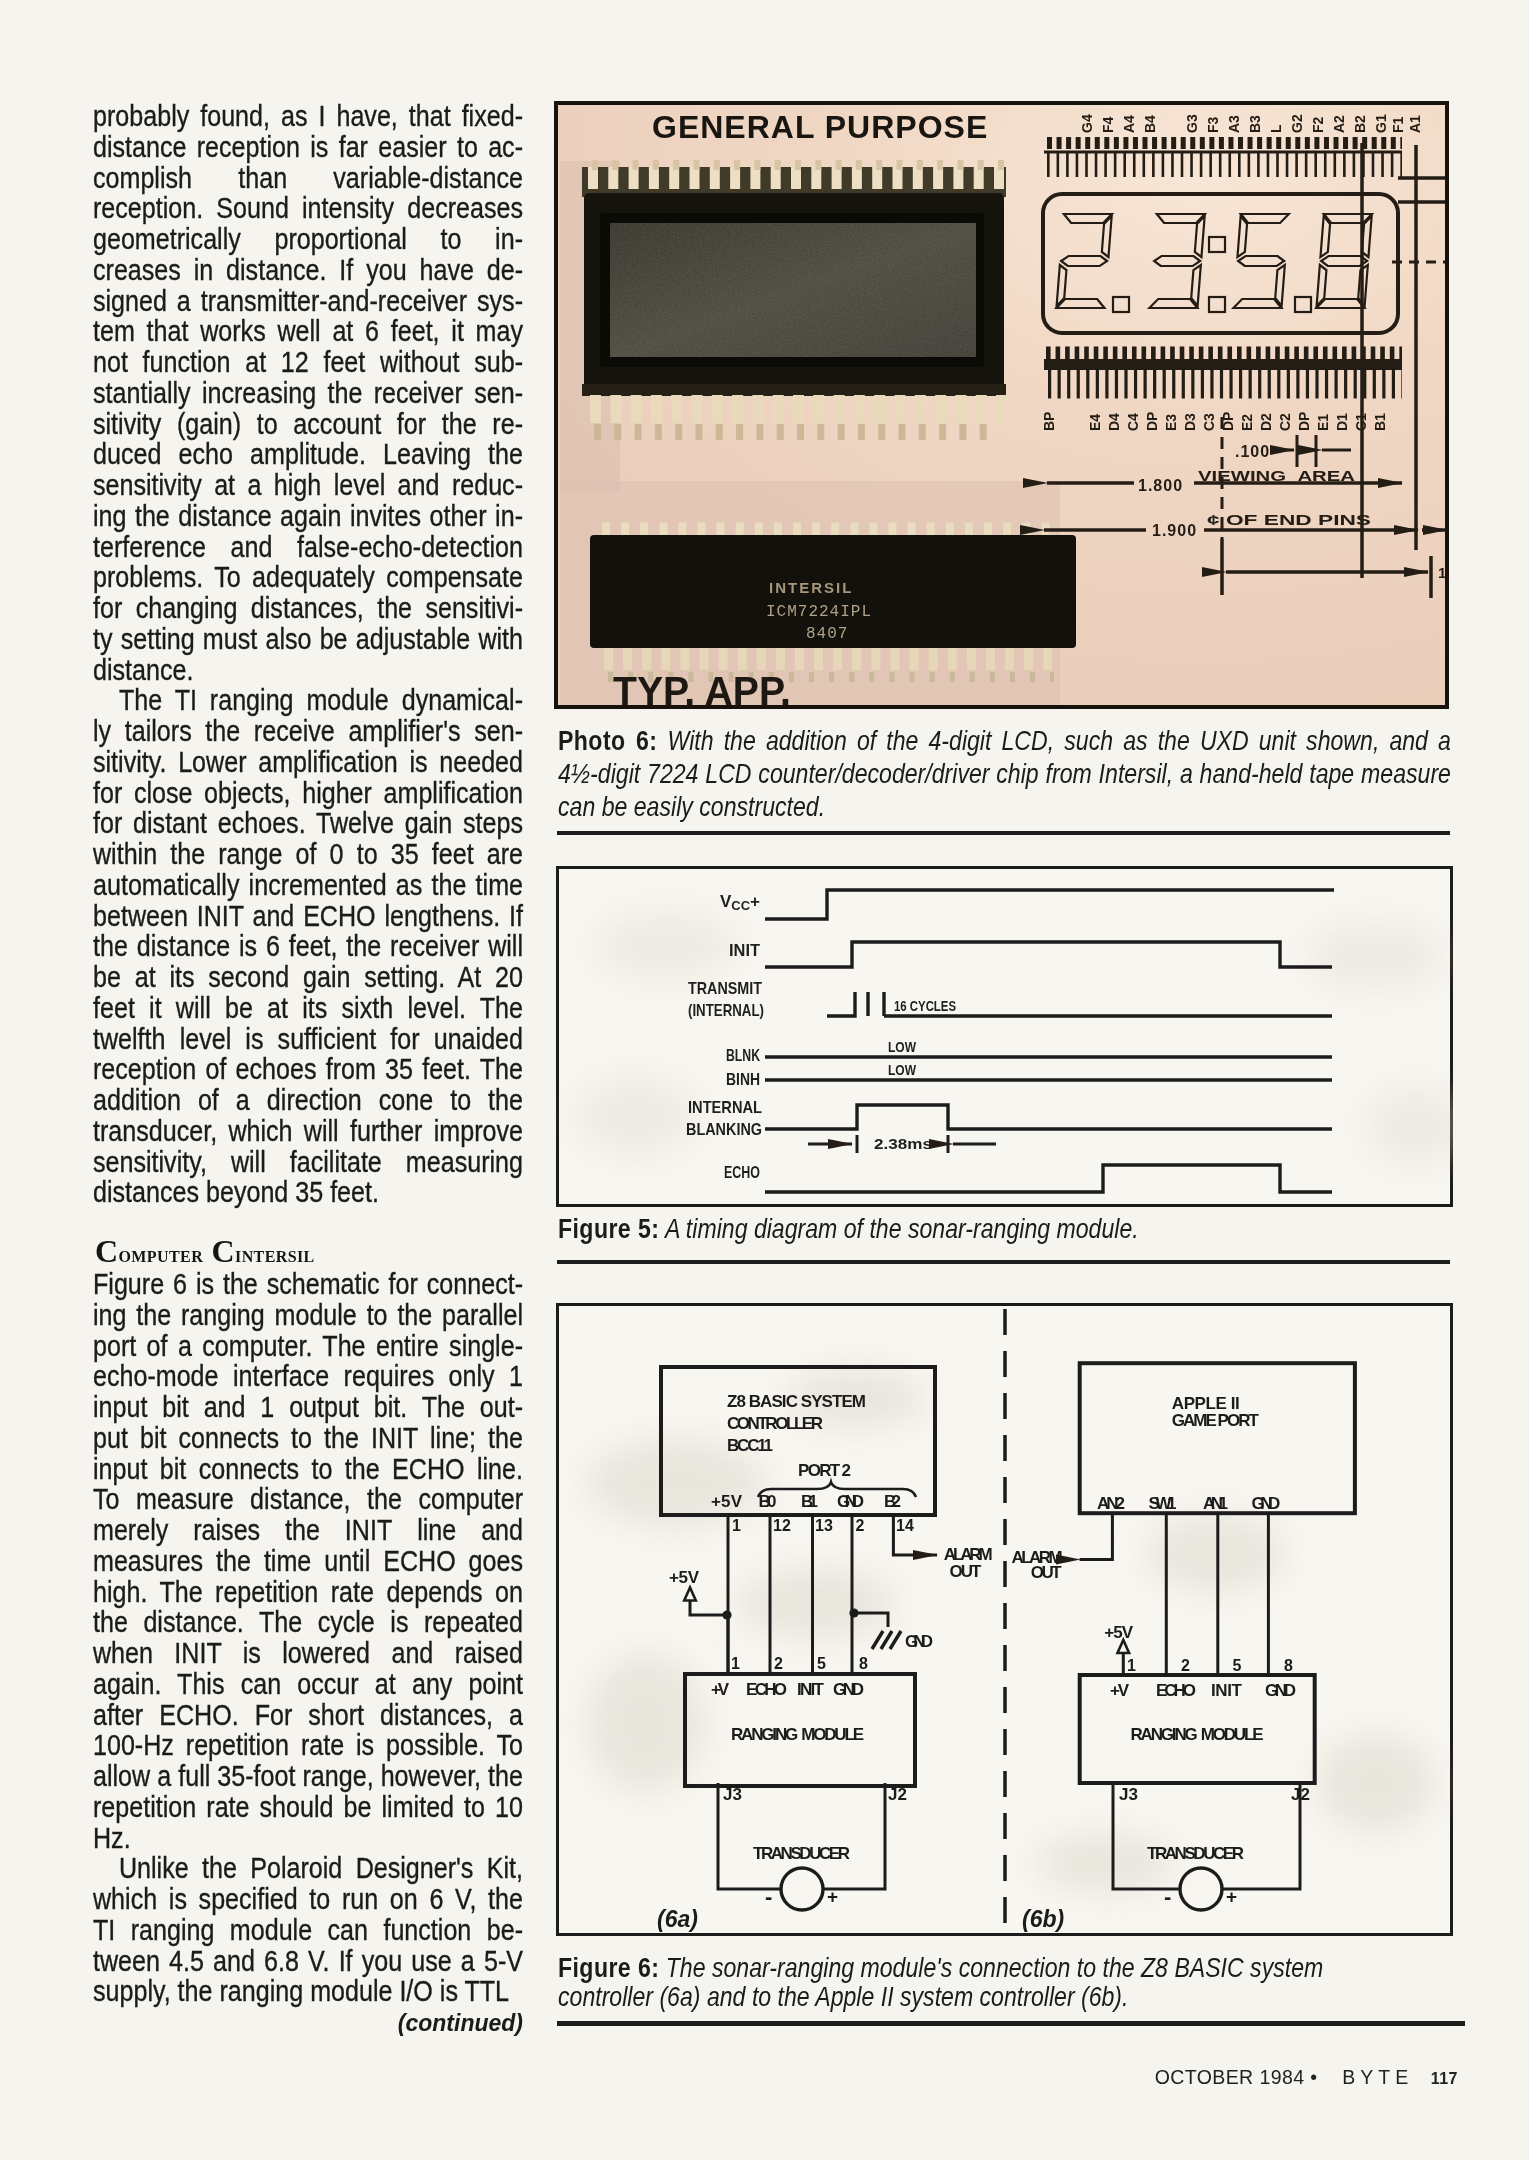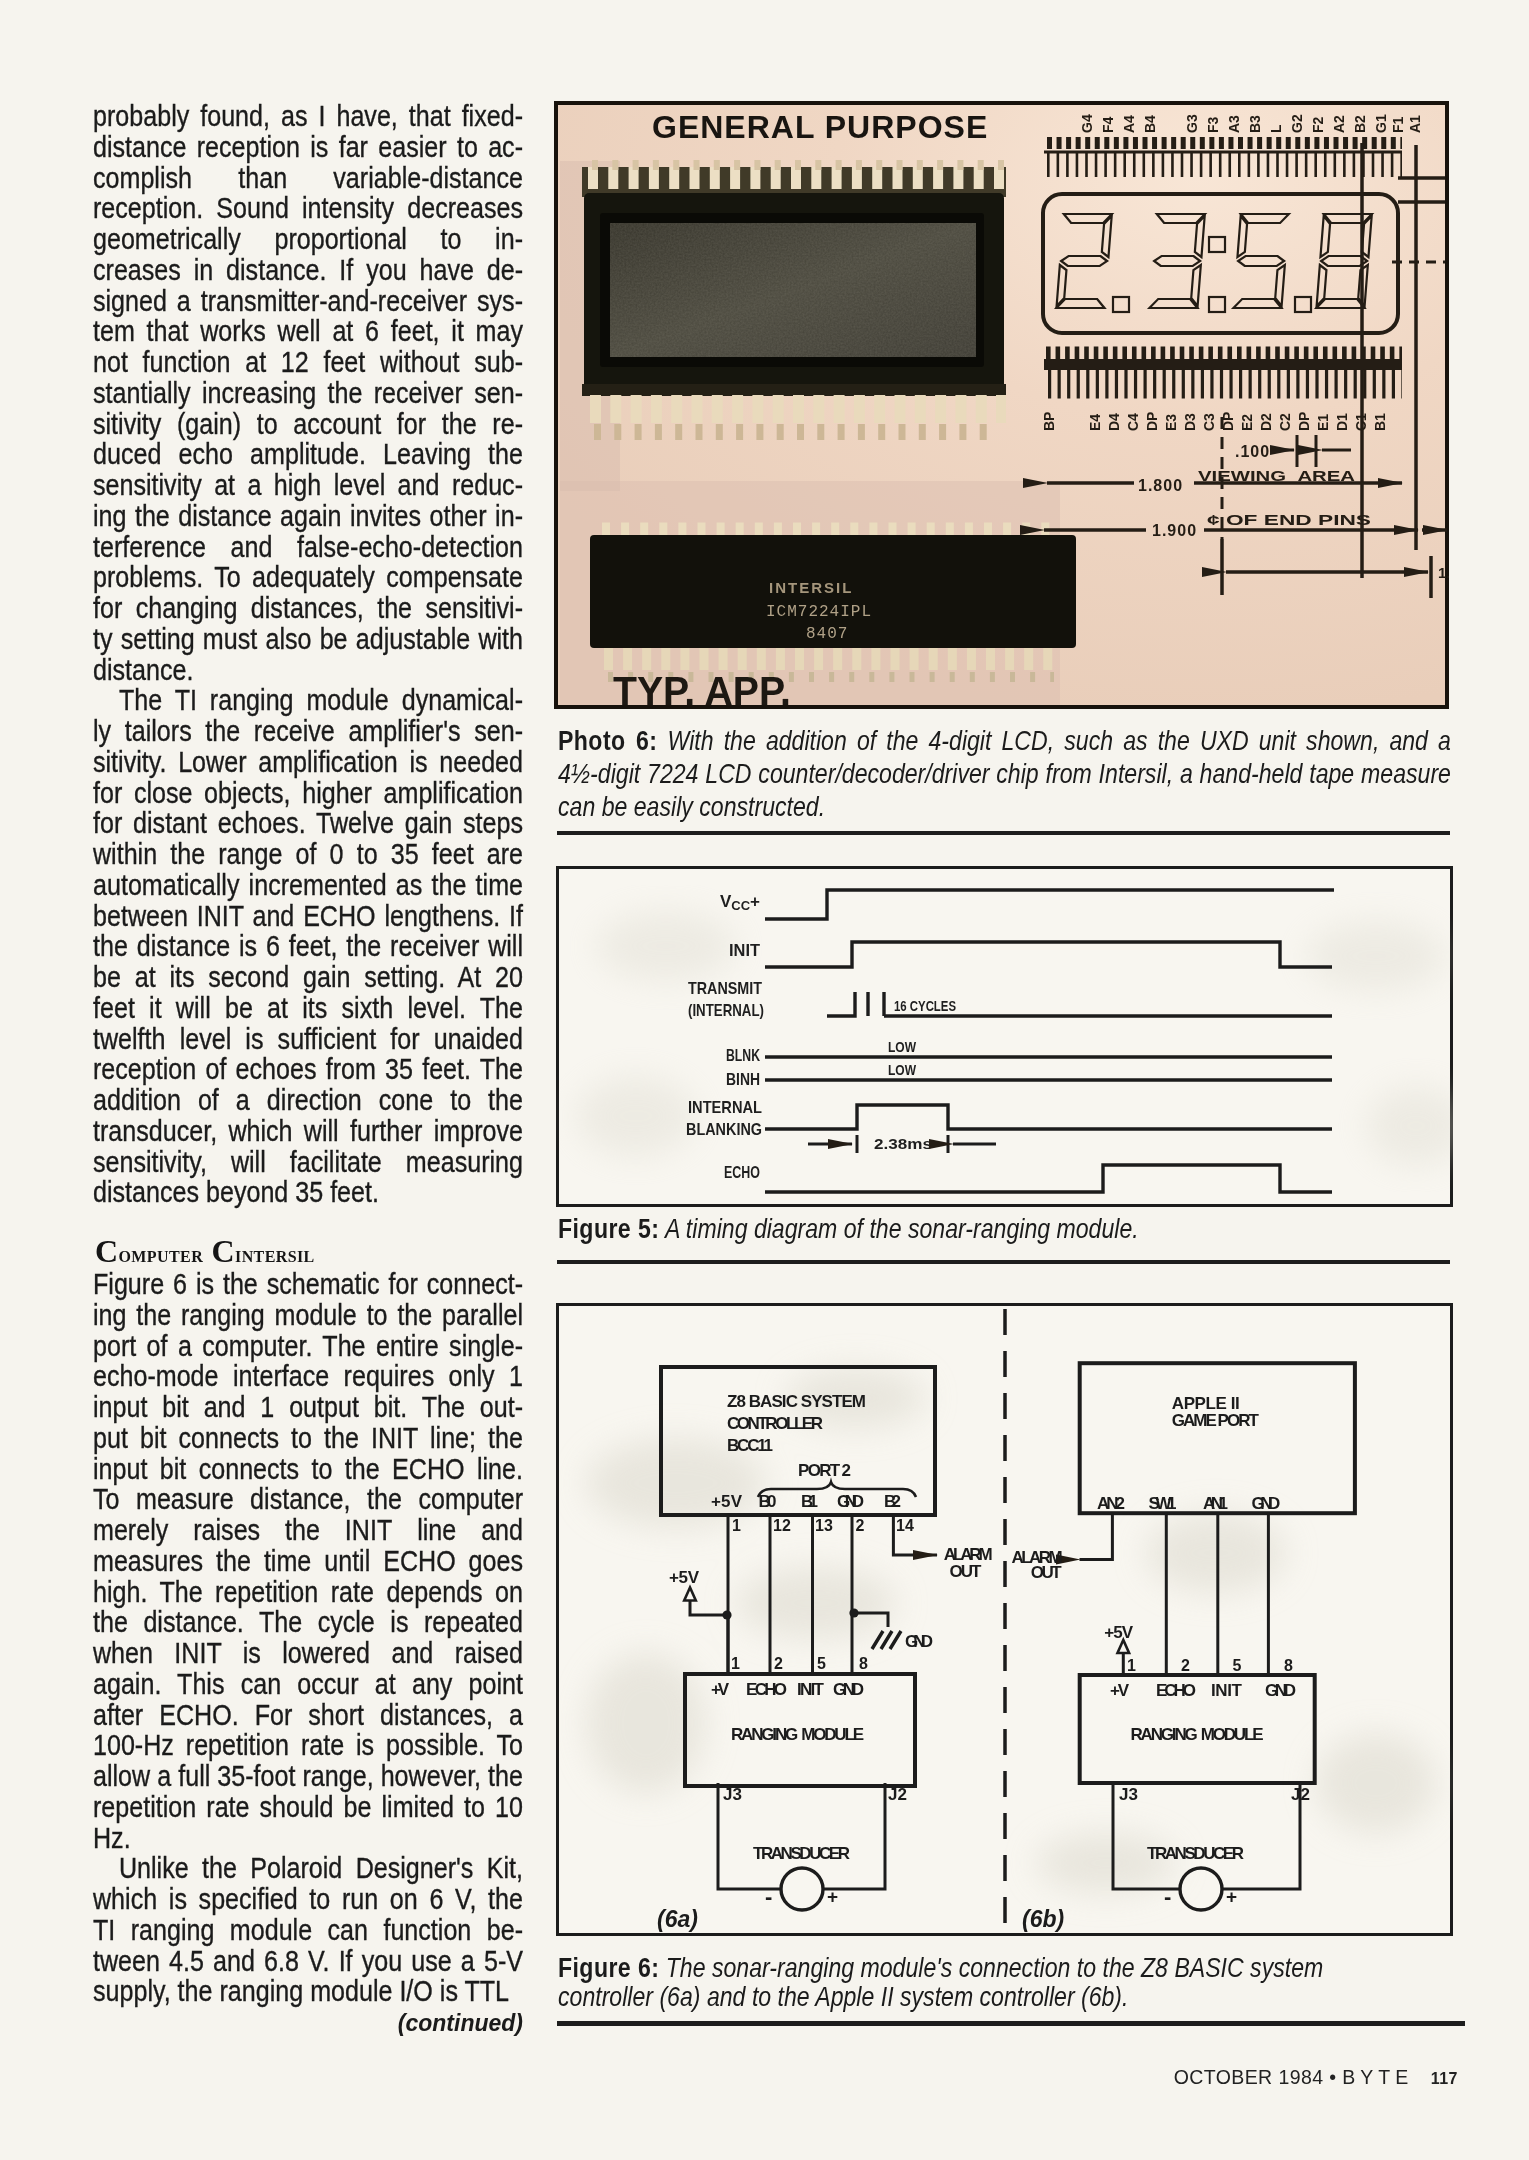--- a/index.html
+++ b/index.html
@@ -18,21 +18,21 @@
   font-style:italic;}
 .cap b{font-style:normal;font-weight:bold;letter-spacing:0.5px;}
 .cap div{line-height:33px;text-align:justify;text-align-last:justify;white-space:nowrap;}
 .cap div.nl{text-align-last:left;}
 .rule{position:absolute;background:#1d1d1d;}
 .cont{position:absolute;left:93px;width:430px;text-align:right;font-size:23px;font-style:italic;
   font-weight:bold;color:#1b1b1b;top:2010px;}
 .footer{position:absolute;top:2066px;left:1100px;width:358px;text-align:right;
   font-size:19.5px;color:#222;letter-spacing:0.4px;}
 .footer b{font-size:16px;letter-spacing:0.5px;}
-.footer .by{letter-spacing:5px;}
+.footer .by{letter-spacing:5px;margin-left:19px;}
 </style>
 </head>
 <body>
 <div id="page">
 
 <div class="col" id="p1" style="top:101px;">
 <div>probably found, as I have, that fixed-</div>
 <div>distance reception is far easier to ac-</div>
 <div>complish&nbsp; than&nbsp; variable-distance</div>
 <div>reception. Sound intensity decreases</div>

